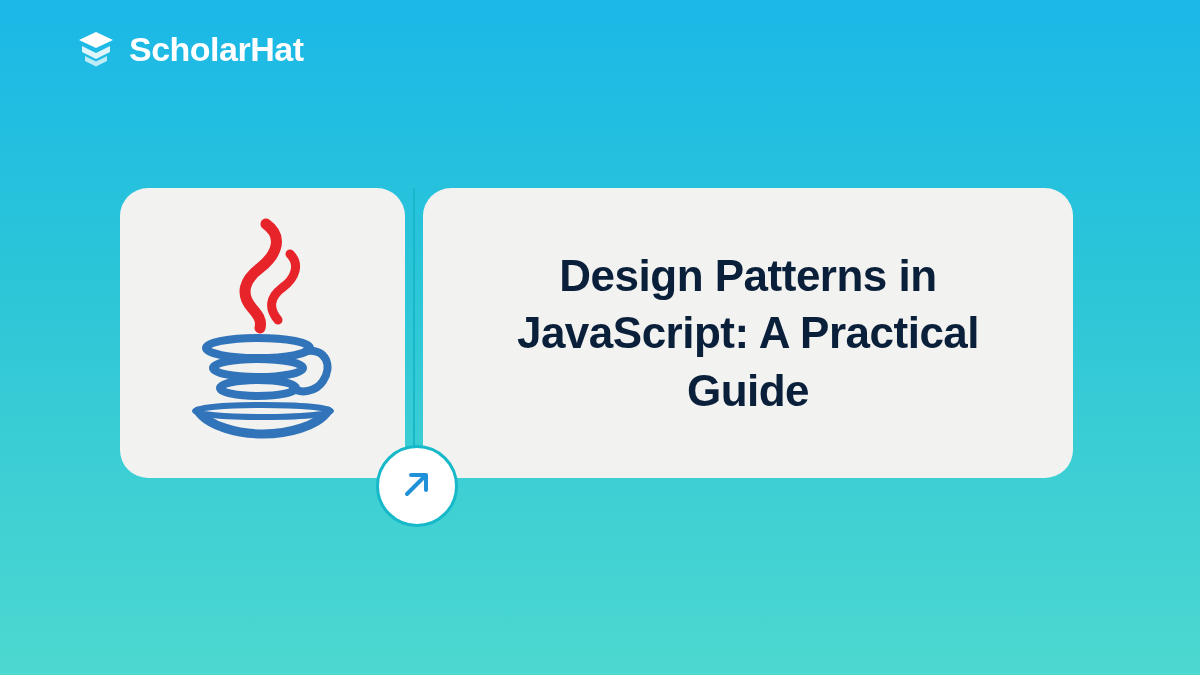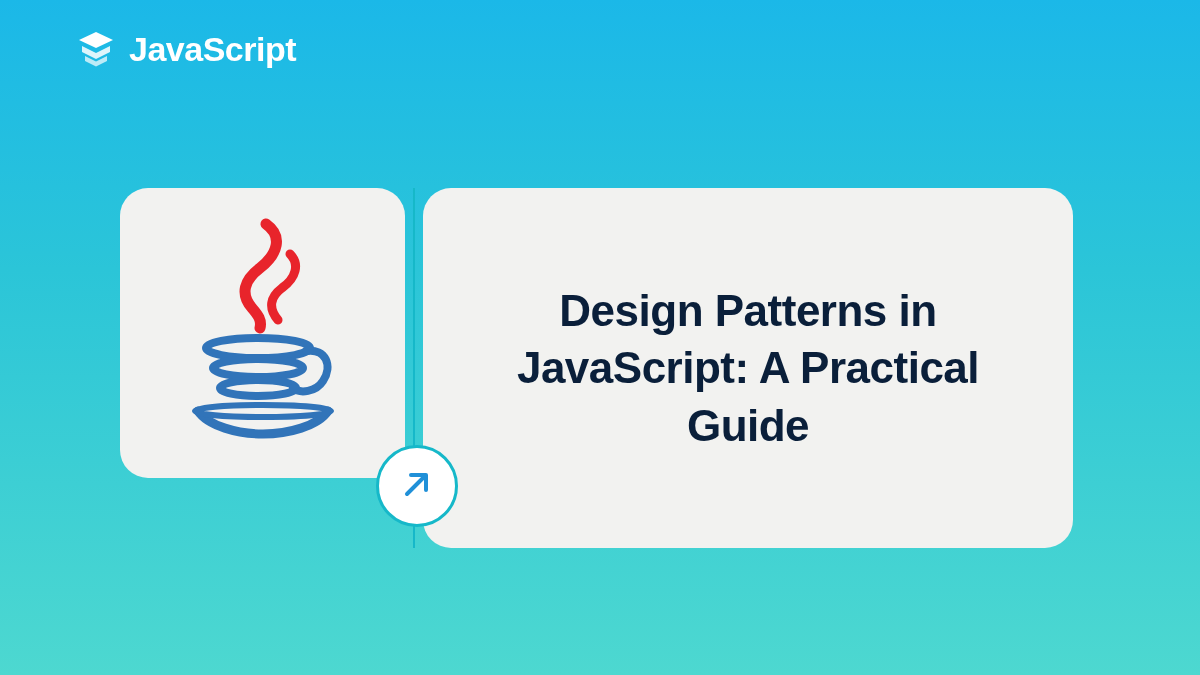--- a/index.html
+++ b/index.html
@@ -55,21 +55,21 @@
       width: 170px;
       height: 230px;
     }
     .divider {
       width: 2px;
       background: #16b8c9;
       align-self: stretch;
     }
     .card-right {
       width: 650px;
-      height: 360px;
+      height: 290px;
       background: #f2f2f0;
       border-radius: 28px;
       display: flex;
       align-items: center;
       justify-content: center;
       padding: 40px 50px;
     }
     .title-text {
       color: #0a1f3a;
       font-size: 44px;
@@ -101,21 +101,21 @@
 <body>
 
 <div class="logo-container">
   <span class="logo-icon">
     <svg viewBox="0 0 42 42" xmlns="http://www.w3.org/2000/svg">
       <path d="M21 4 L38 12 L21 20 L4 12 Z" fill="#ffffff"></path>
       <path d="M7 18 L21 25 L35 18 L35 24 L21 31 L7 24 Z" fill="#ffffff" opacity="0.85"></path>
       <path d="M10 28 L21 33.5 L32 28 L32 33 L21 38.5 L10 33 Z" fill="#ffffff" opacity="0.7"></path>
     </svg>
   </span>
-  <span class="logo-text">JavaScript</span>
+  <span class="logo-text">ScholarHat</span>
 </div>
 
 <div class="card-container">
   <div class="card-left">
     <span>
       <svg class="java-logo" viewBox="0 0 170 230" xmlns="http://www.w3.org/2000/svg">
 
         <path d="M 88 8 C 105 20, 100 38, 82 52 C 66 64, 62 78, 74 92 C 80 99, 84 104, 82 112" fill="none" stroke="#e8242b" stroke-width="11" stroke-linecap="round"></path>
         <path d="M 112 38 C 122 48, 118 62, 104 72 C 92 81, 90 92, 100 104" fill="none" stroke="#e8242b" stroke-width="9" stroke-linecap="round"></path>
 

